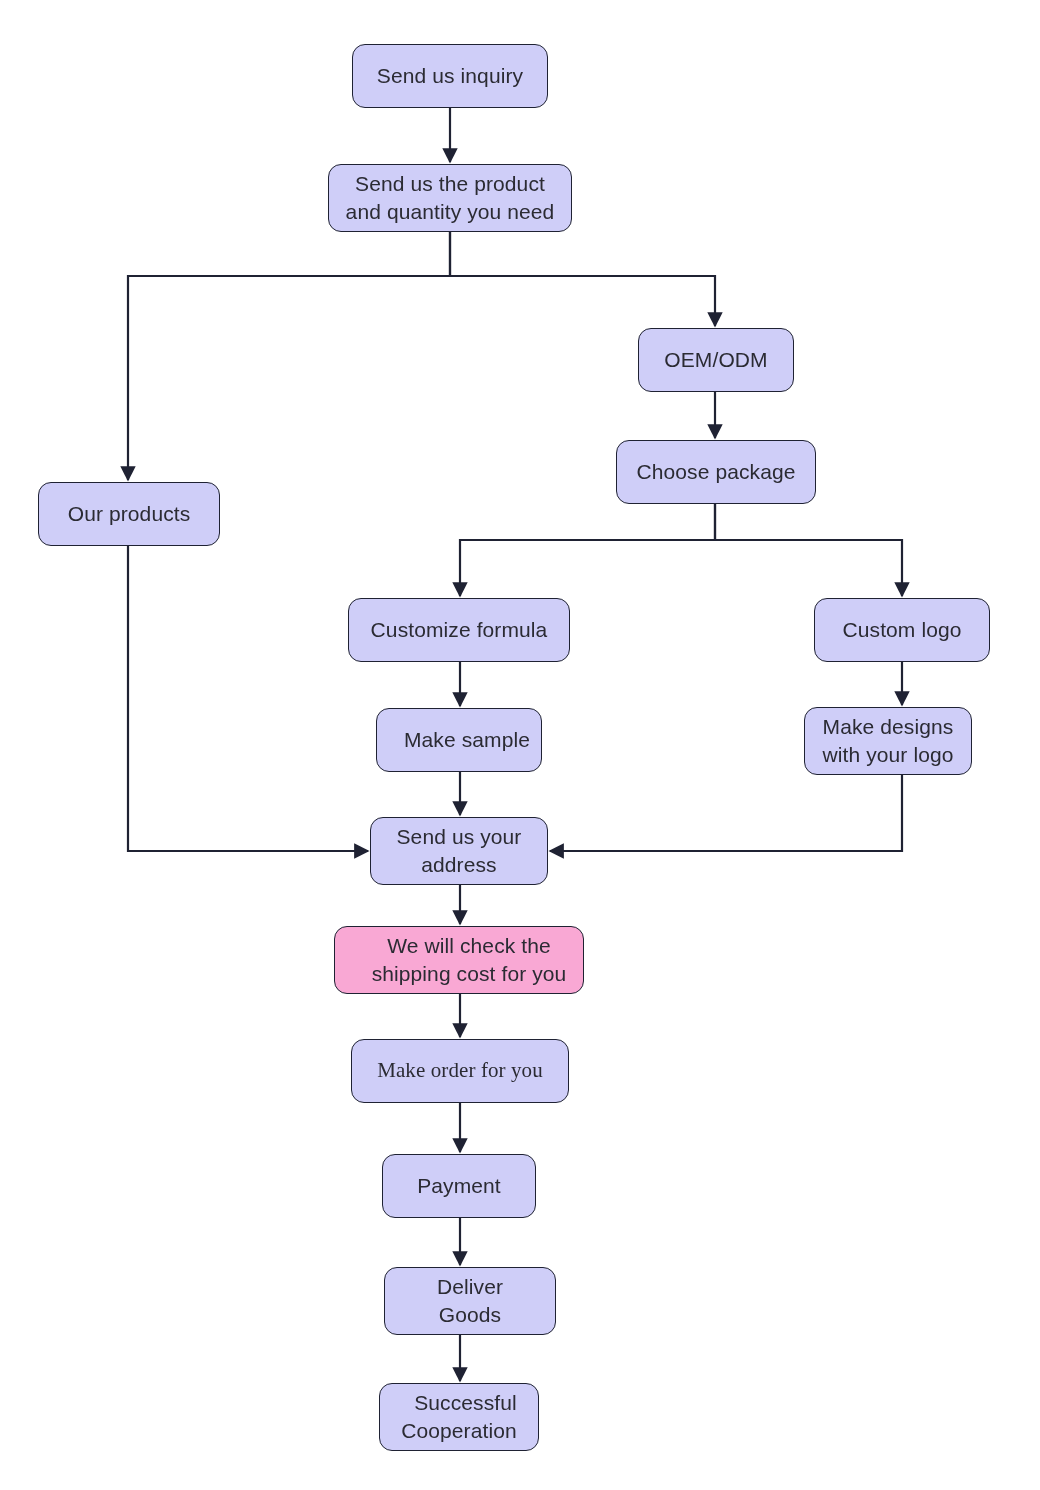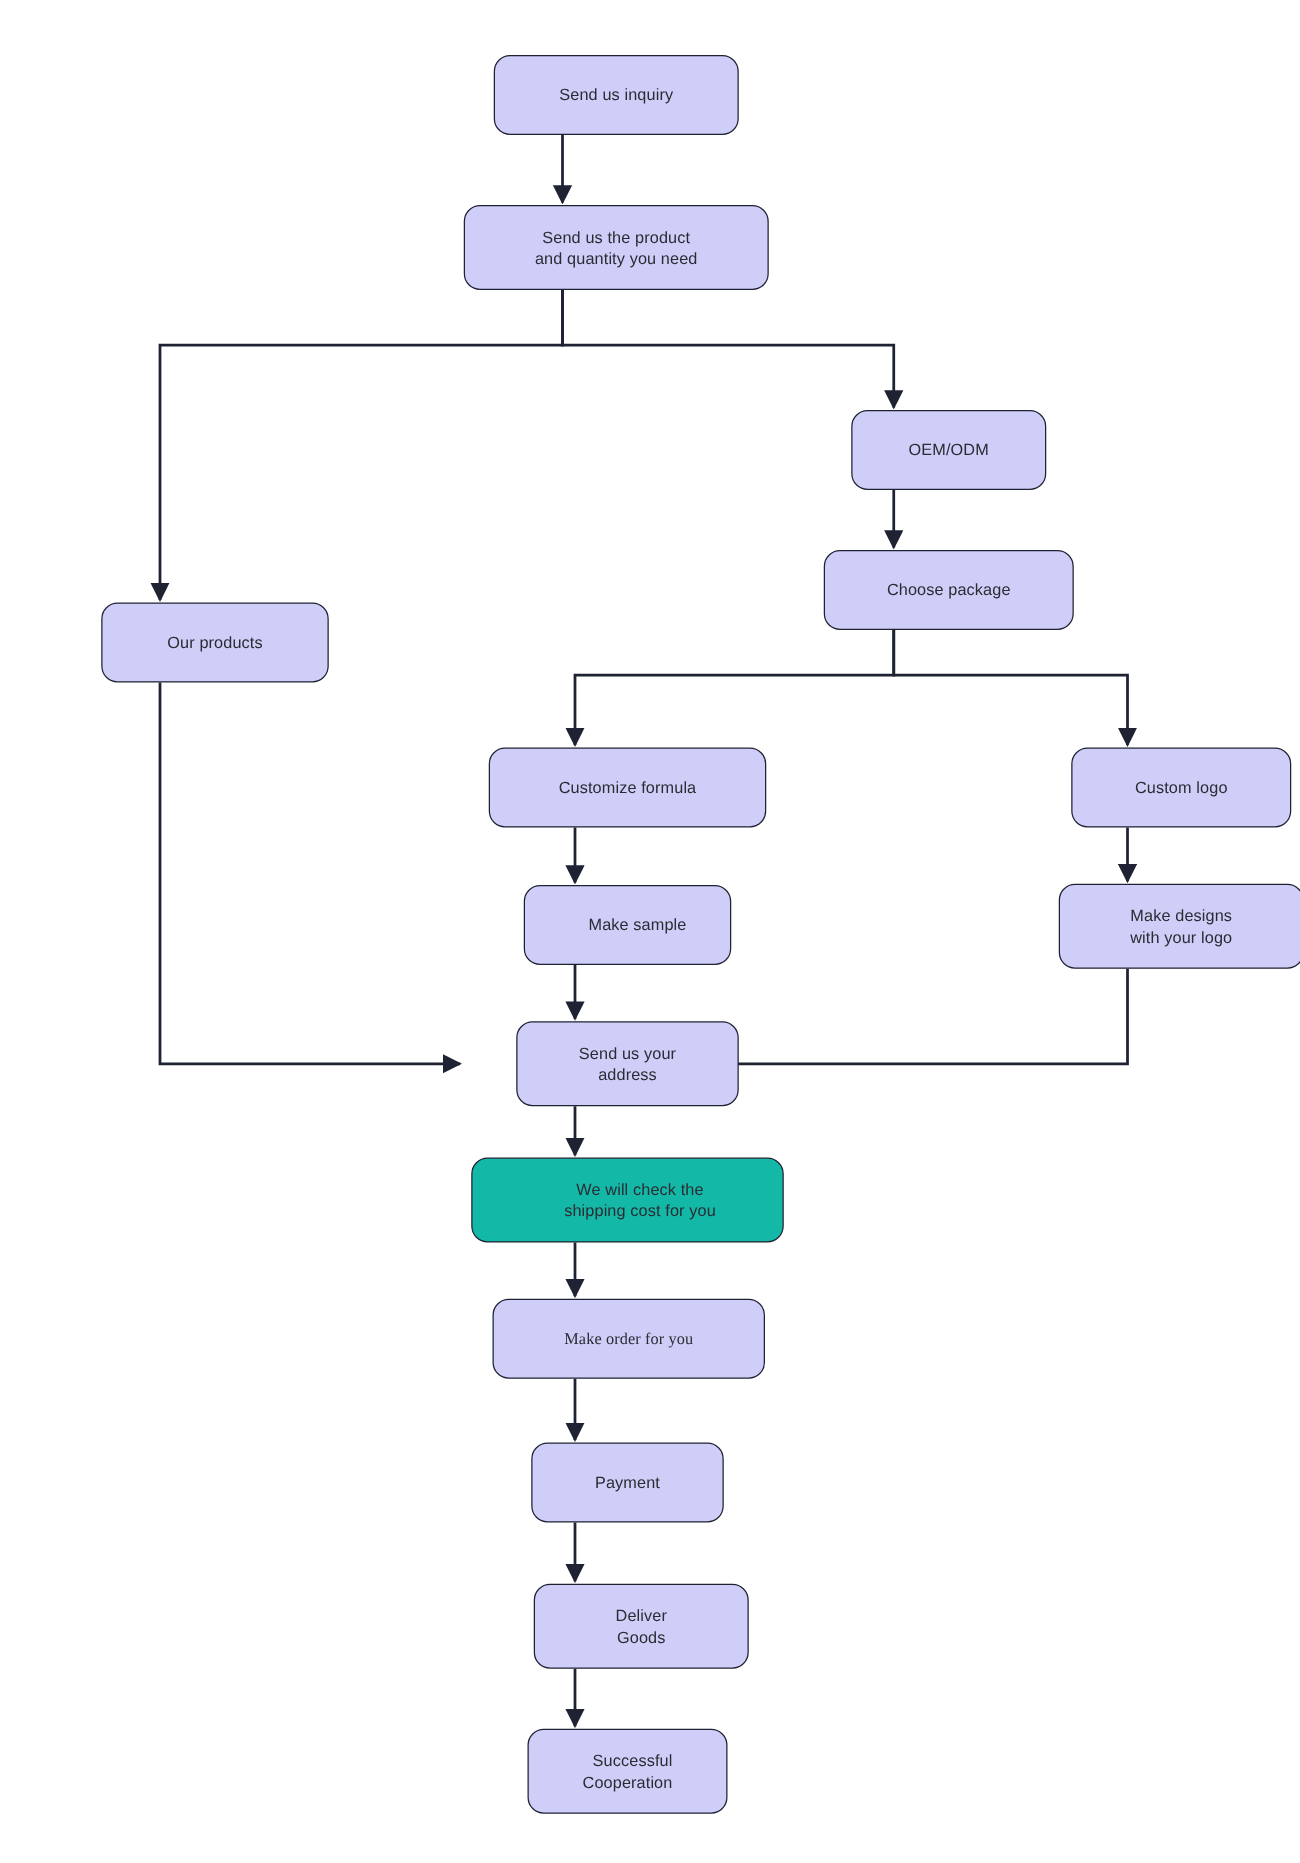--- a/index.html
+++ b/index.html
@@ -28,26 +28,25 @@
     position: absolute;
     box-sizing: border-box;
     background: #cfcef8;
     border: 1.6px solid #1f2233;
     border-radius: 13px;
     display: flex;
     align-items: center;
     justify-content: center;
     text-align: center;
     color: #2b2b33;
-    font-size: 13px;
+    font-size: 21px;
     line-height: 1.32;
     letter-spacing: 0.1px;
     white-space: pre-line;
     z-index: 2;
-    margin-left: 43px;
   }
 </style>
 </head>
 <body>
 
 <div id="canvas" style="background: rgb(255, 255, 255);">
 
   <svg id="edges" viewBox="0 0 1040 1490" xmlns="http://www.w3.org/2000/svg">
     <defs>
       <marker id="arrow" viewBox="0 0 10 10" refX="9" refY="5" markerWidth="7" markerHeight="7" orient="auto-start-reverse">
@@ -92,25 +91,25 @@
 
   <div class="node" style="left: 352px; top: 44px; width: 196px; height: 64px; background: rgb(207, 206, 248); border-color: rgb(31, 34, 51); color: rgb(43, 43, 51);">Send us inquiry</div>
   <div class="node" style="left: 328px; top: 164px; width: 244px; height: 68px; background: rgb(207, 206, 248); border-color: rgb(31, 34, 51); color: rgb(43, 43, 51);">Send us the product
 and quantity you need</div>
   <div class="node" style="left: 38px; top: 482px; width: 182px; height: 64px; background: rgb(207, 206, 248); border-color: rgb(31, 34, 51); color: rgb(43, 43, 51);">Our products</div>
   <div class="node" style="left: 638px; top: 328px; width: 156px; height: 64px; background: rgb(207, 206, 248); border-color: rgb(31, 34, 51); color: rgb(43, 43, 51);">OEM/ODM</div>
   <div class="node" style="left: 616px; top: 440px; width: 200px; height: 64px; background: rgb(207, 206, 248); border-color: rgb(31, 34, 51); color: rgb(43, 43, 51);">Choose package</div>
   <div class="node" style="left: 814px; top: 598px; width: 176px; height: 64px; background: rgb(207, 206, 248); border-color: rgb(31, 34, 51); color: rgb(43, 43, 51);">Custom logo</div>
   <div class="node" style="left: 348px; top: 598px; width: 222px; height: 64px; background: rgb(207, 206, 248); border-color: rgb(31, 34, 51); color: rgb(43, 43, 51);">Customize formula</div>
   <div class="node" style="left: 376px; top: 708px; width: 166px; height: 64px; background: rgb(207, 206, 248); border-color: rgb(31, 34, 51); color: rgb(43, 43, 51); padding-left: 16px;">Make sample</div>
-  <div class="node" style="left: 804px; top: 707px; width: 196px; height: 68px; background: rgb(207, 206, 248); border-color: rgb(31, 34, 51); color: rgb(43, 43, 51);">Make designs
+  <div class="node" style="left: 804px; top: 707px; width: 168px; height: 68px; background: rgb(207, 206, 248); border-color: rgb(31, 34, 51); color: rgb(43, 43, 51);">Make designs
 with your logo</div>
   <div class="node" style="left: 370px; top: 817px; width: 178px; height: 68px; background: rgb(207, 206, 248); border-color: rgb(31, 34, 51); color: rgb(43, 43, 51);">Send us your
 address</div>
-  <div class="node" style="left: 334px; top: 926px; width: 250px; height: 68px; background: #14b8a6; border-color: rgb(31, 34, 51); color: rgb(43, 43, 51); padding-left: 20px;">We will check the
+  <div class="node" style="left: 334px; top: 926px; width: 250px; height: 68px; background: #f9a8d4; border-color: rgb(31, 34, 51); color: rgb(43, 43, 51); padding-left: 20px;">We will check the
 shipping cost for you</div>
   <div class="node" style="left: 351px; top: 1039px; width: 218px; height: 64px; background: rgb(207, 206, 248); border-color: rgb(31, 34, 51); color: rgb(43, 43, 51); font-family: Liberation Serif, serif;">Make order for you</div>
   <div class="node" style="left: 382px; top: 1154px; width: 154px; height: 64px; background: rgb(207, 206, 248); border-color: rgb(31, 34, 51); color: rgb(43, 43, 51);">Payment</div>
   <div class="node" style="left: 384px; top: 1267px; width: 172px; height: 68px; background: rgb(207, 206, 248); border-color: rgb(31, 34, 51); color: rgb(43, 43, 51);">Deliver
 Goods</div>
   <div class="node" style="left: 379px; top: 1383px; width: 160px; height: 68px; background: rgb(207, 206, 248); border-color: rgb(31, 34, 51); color: rgb(43, 43, 51); text-align: right;">Successful
 Cooperation</div>
 
 </div>
 

